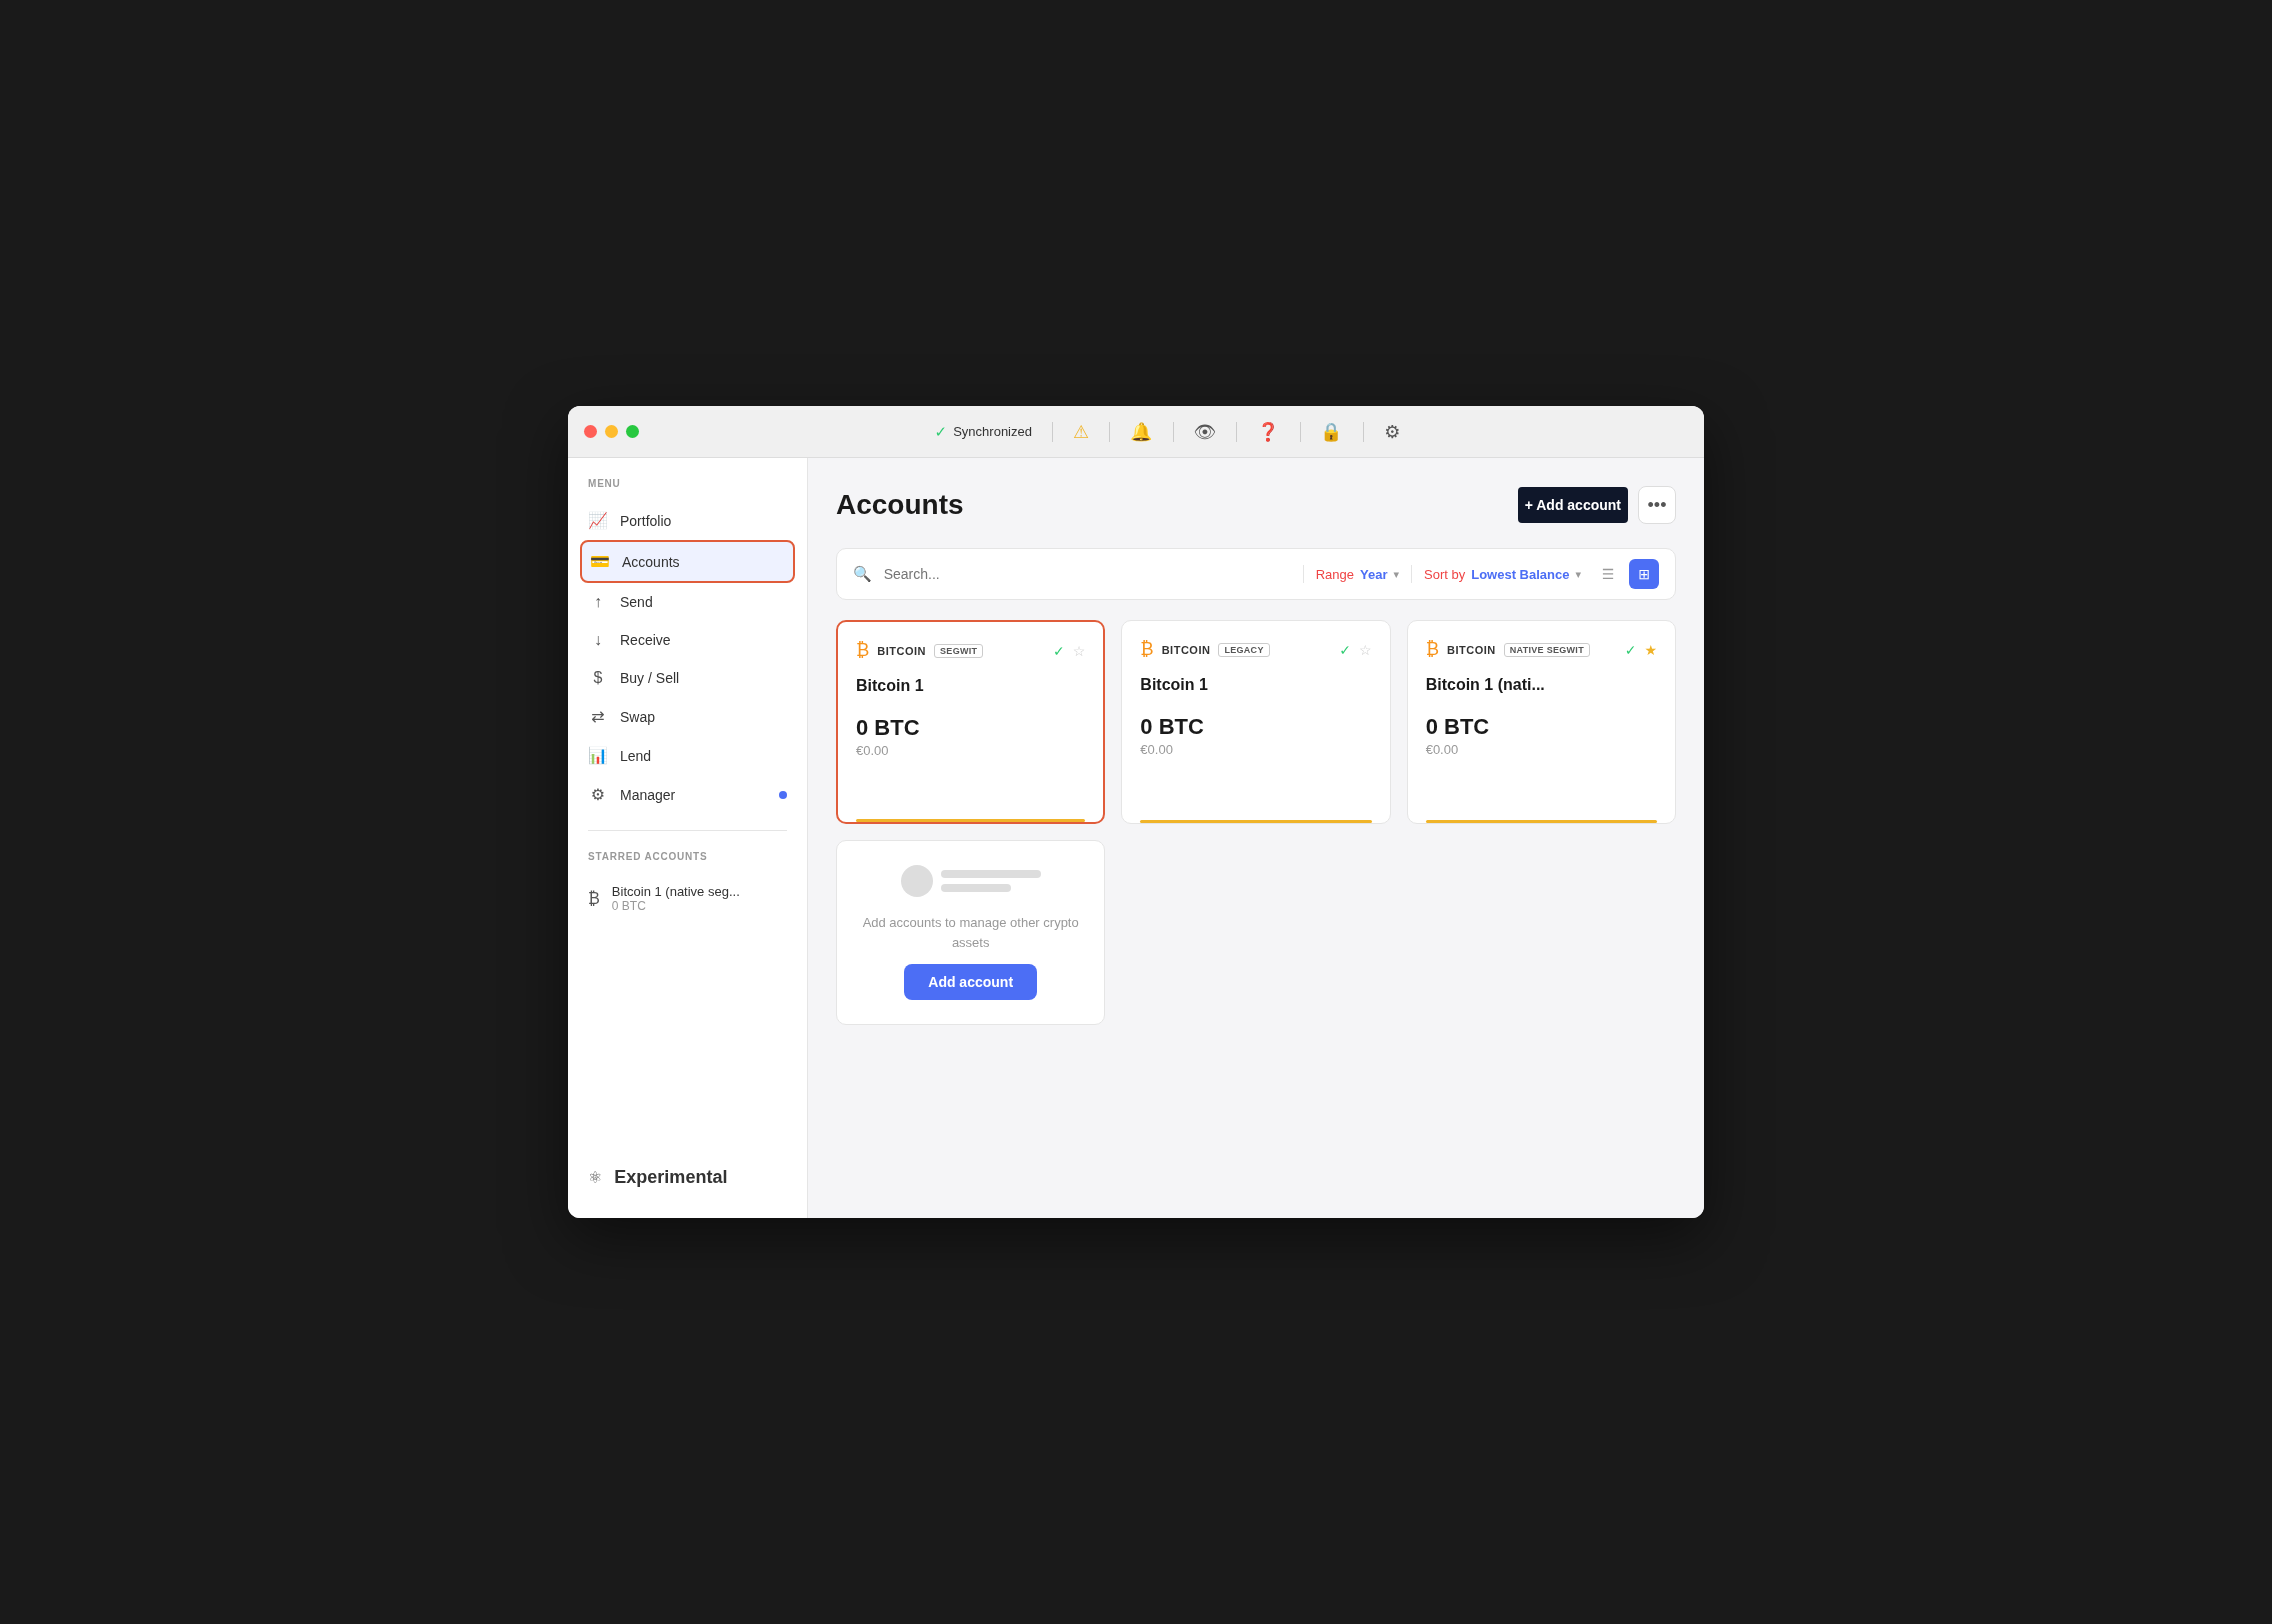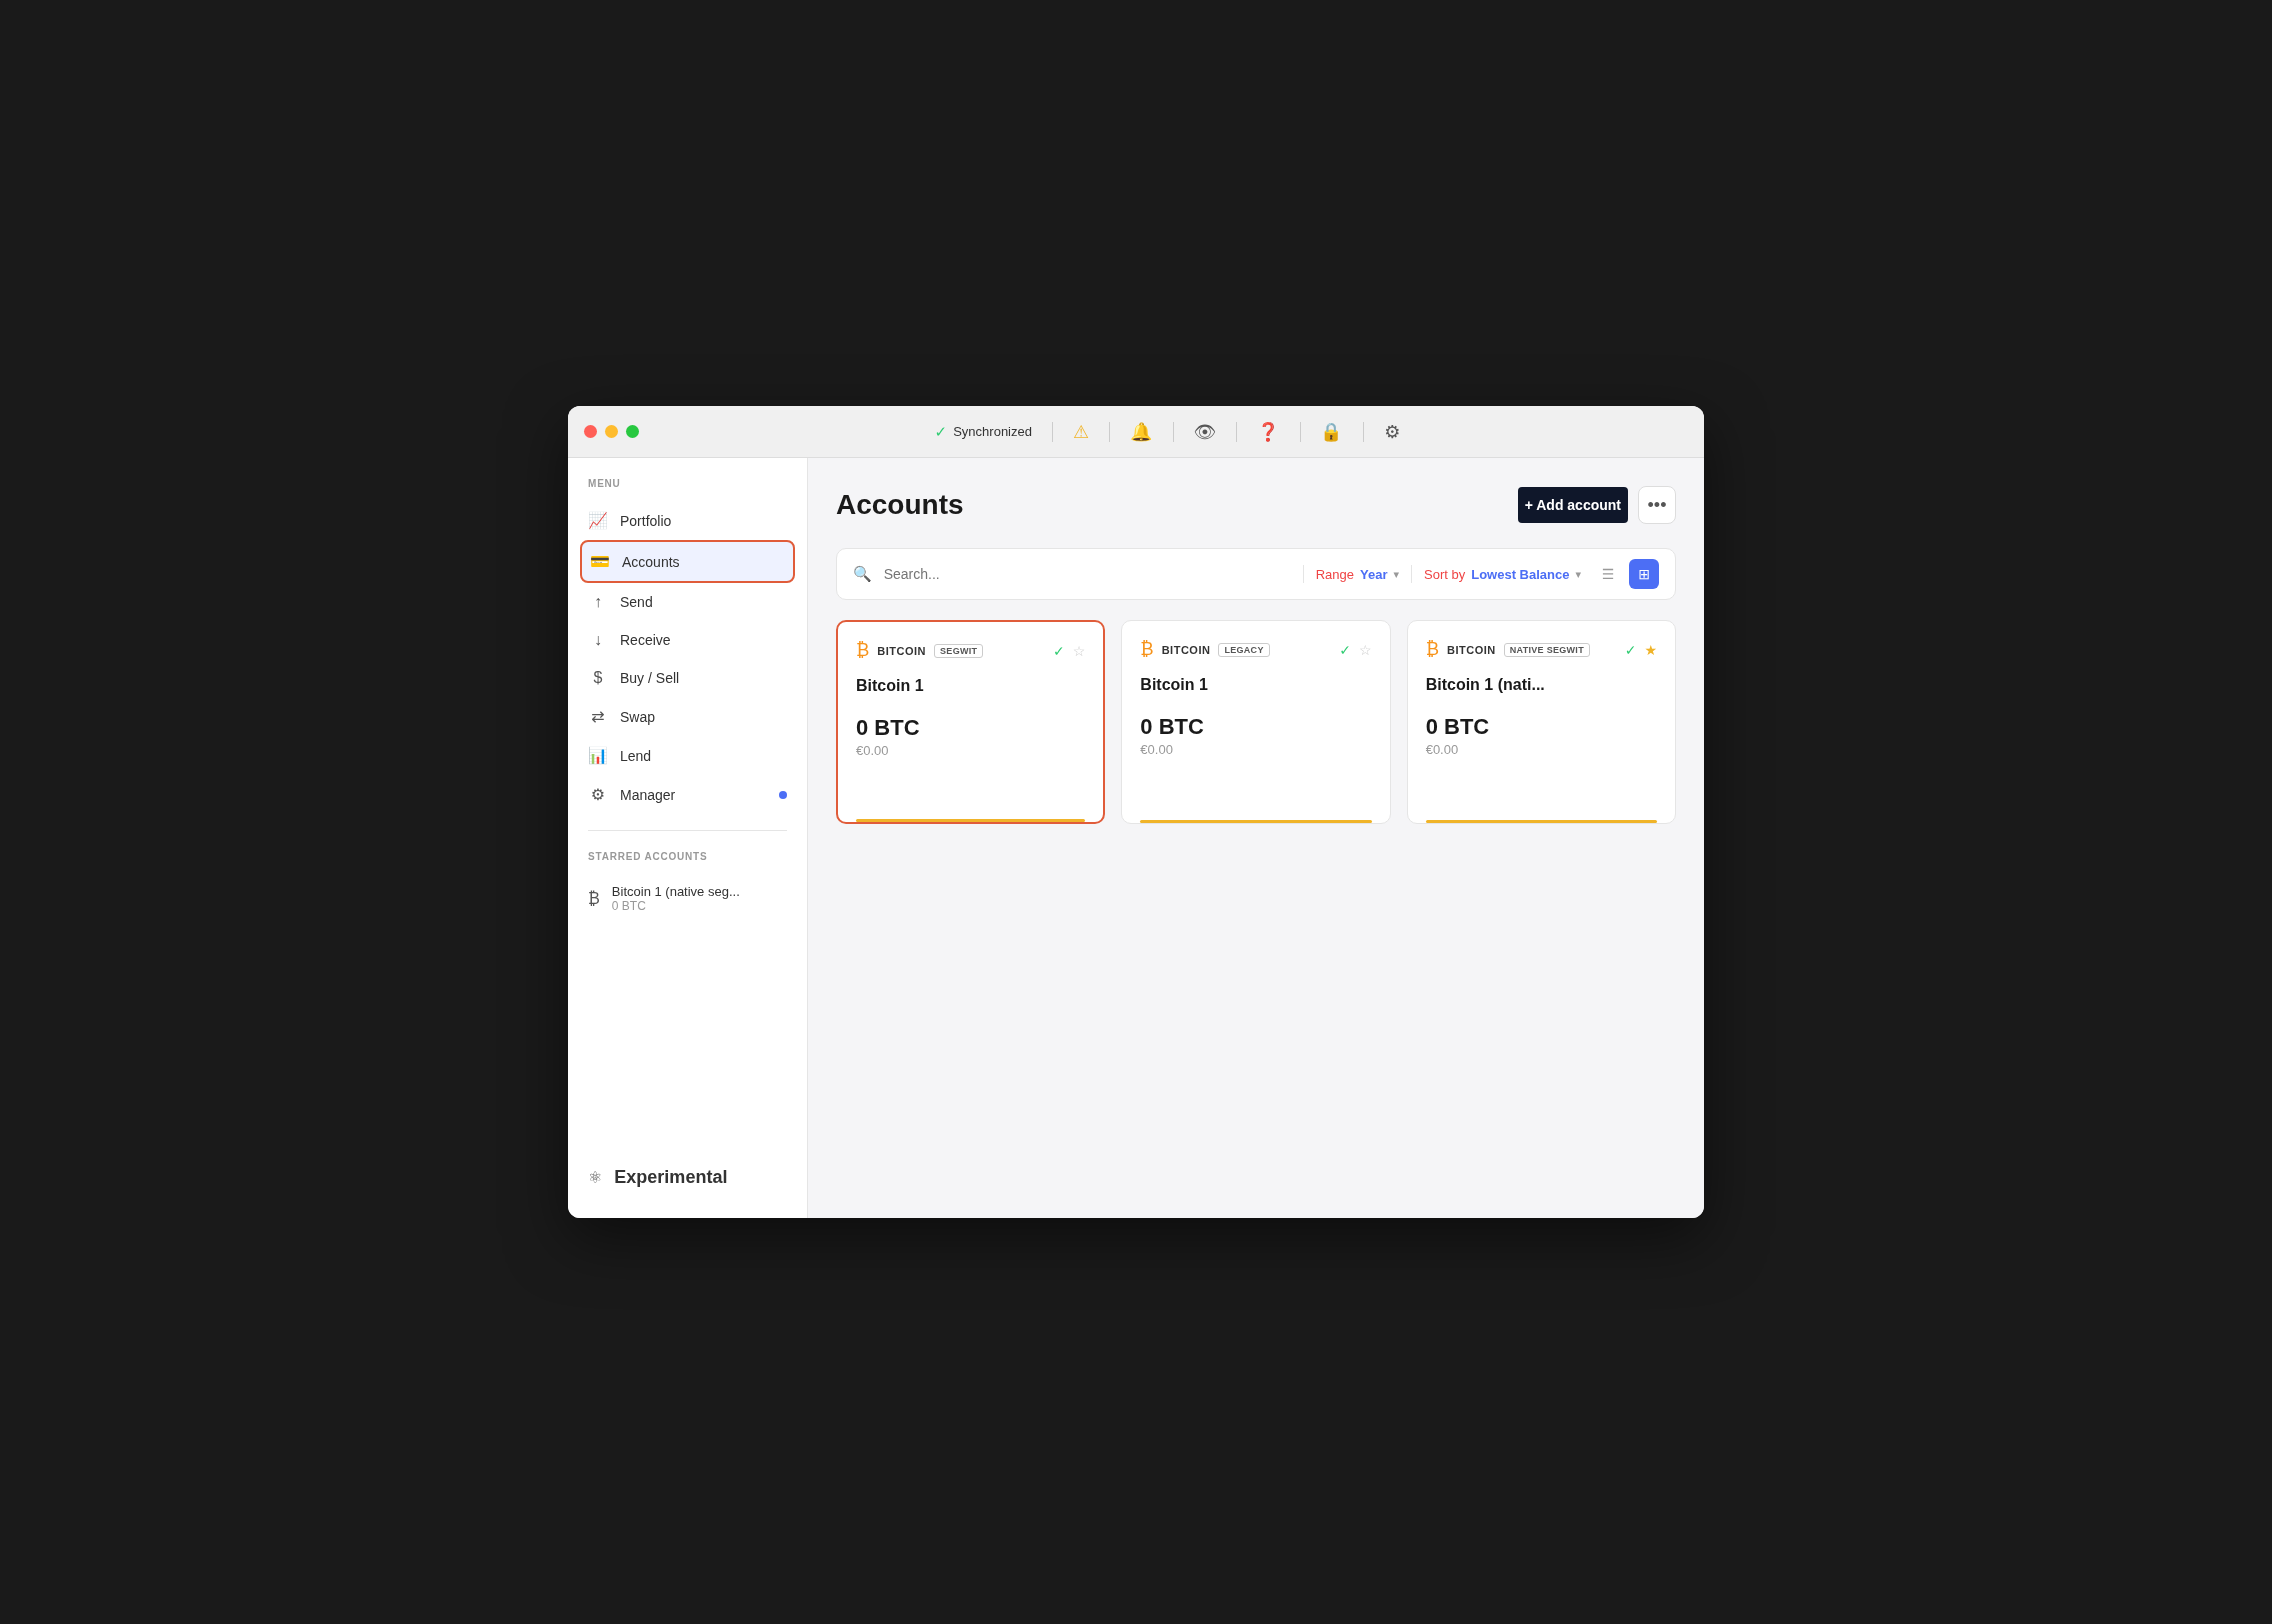--- a/index.html
+++ b/index.html
@@ -522,17 +522,28 @@
           <div class="card-name">Bitcoin 1 (nati...</div>
           <div class="card-balance-section">
             <div style="height:20px"></div>
             <div class="card-btc-balance">0 BTC</div>
             <div class="card-fiat-balance">€0.00</div>
           </div>
           <div style="height: 30px;"></div>
           <div class="card-footer"></div>
         </div>
 
+        <div class="add-account-card">
+          <div class="add-card-illustration">
+            <div class="add-card-circle"></div>
+            <div class="add-card-lines">
+              <div class="add-card-line" style="width: 100px;"></div>
+              <div class="add-card-line" style="width: 70px;"></div>
+            </div>
+          </div>
+          <div class="add-card-text">Add accounts to manage other crypto assets</div>
+          <button class="btn-add-account-card">Add account</button>
+        </div>
 
       </div>
     </div>
   </div>
 </div>
 
 </body></html>

